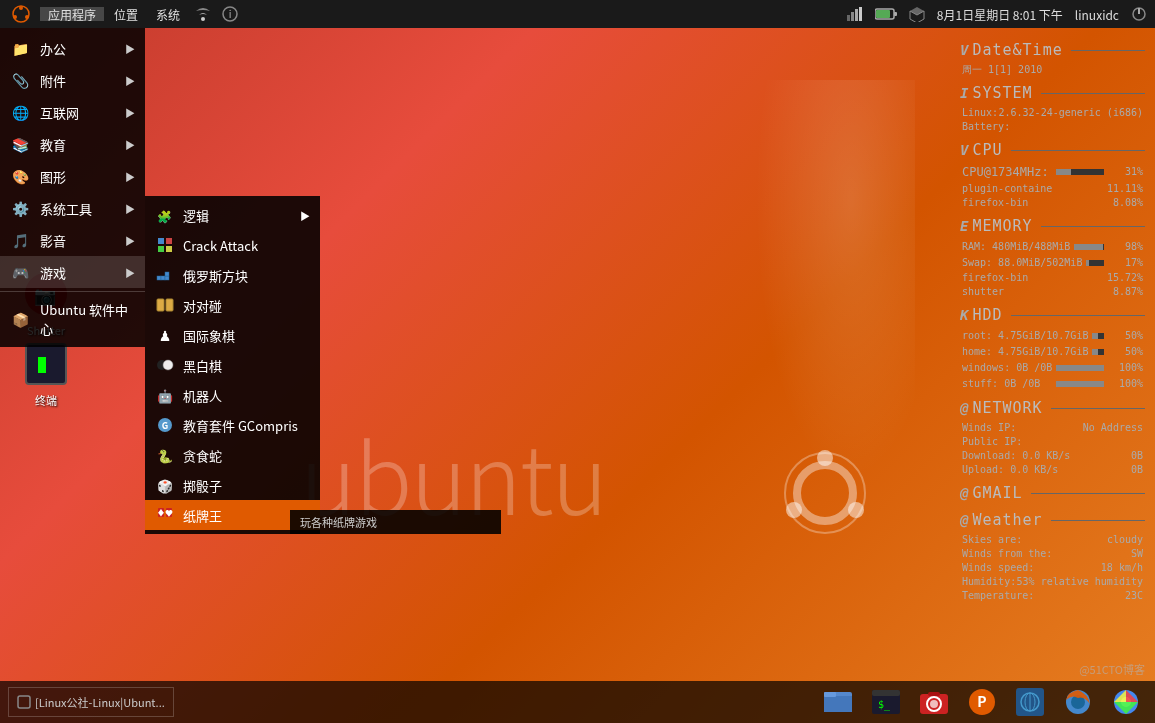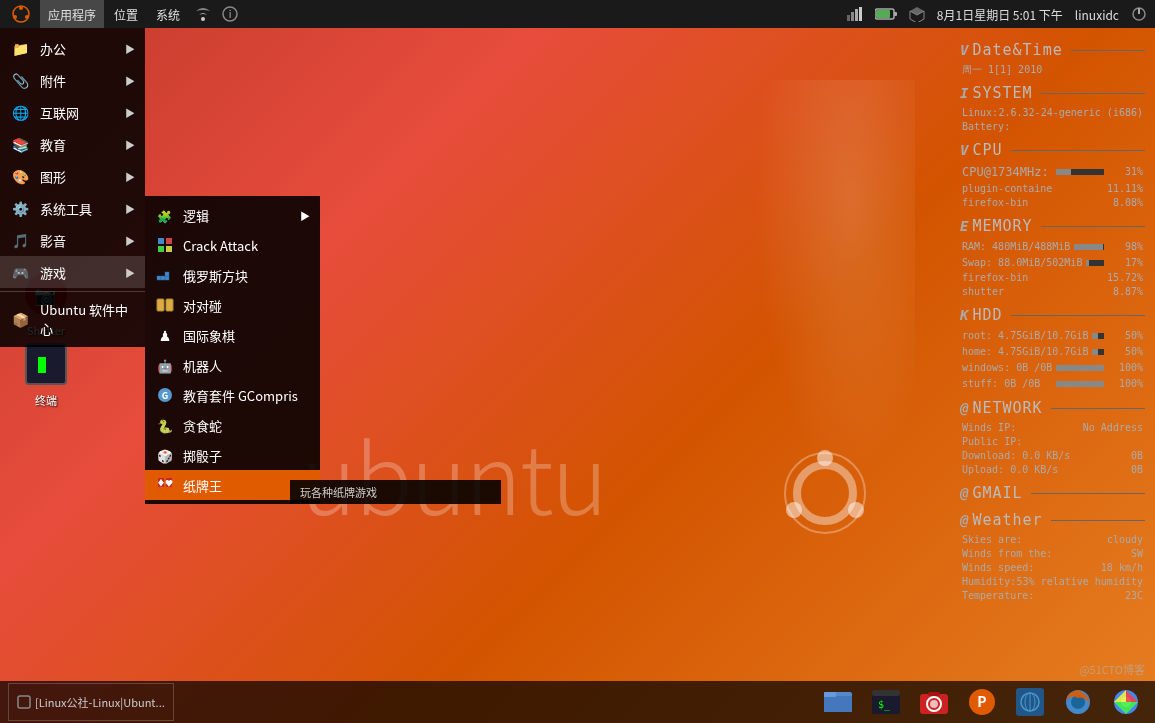--- a/index.html
+++ b/index.html
@@ -78,21 +78,21 @@
 
     .panel-menu-item {
       color: #e0e0e0;
       font-size: 12px;
       padding: 2px 8px;
       cursor: pointer;
       white-space: nowrap;
       display: flex;
       align-items: center;
       gap: 4px;
-      height: 28px;
+      height: 14px;
     }
 
     .panel-menu-item.active {
       background: rgba(255,255,255,0.2);
     }
 
     .top-panel-right {
       display: flex;
       align-items: center;
       gap: 4px;
@@ -304,21 +304,21 @@
 
     .taskbar-app {
       display: flex;
       align-items: center;
       gap: 4px;
       padding: 4px 8px;
       color: #ccc;
       font-size: 11px;
       cursor: pointer;
       border: 1px solid rgba(255,255,255,0.2);
-      height: 38px;
+      height: 30px;
     }
 
     .dock-icons {
       display: flex;
       align-items: center;
       gap: 6px;
       margin-left: auto;
     }
 
     .dock-icon {
@@ -428,21 +428,21 @@
           <rect x="19" y="4" width="3" height="4" rx="1" fill="#aaa"></rect>
           <rect x="1" y="2" width="14" height="8" rx="1" fill="#5a5"></rect>
         </svg>
     </div>
     <div class="panel-right-item">
       <svg width="16" height="16" viewBox="0 0 16 16">
           <path d="M1 5 L8 1 L15 5 L8 9Z" fill="#666"></path>
           <path d="M1 5 L1 13 L8 17 L15 13 L15 5 L8 9Z" fill="none" stroke="#888" stroke-width="1"></path>
         </svg>
     </div>
-    <div class="panel-right-item" style="color:#ddd;font-size:12px">8月1日星期日 5:01 下午</div>
+    <div class="panel-right-item" style="color:#ddd;font-size:12px">8月1日星期日 8:01 下午</div>
     <div class="panel-right-item" style="color:#ddd;font-size:12px">linuxidc</div>
     <div class="panel-right-item">
       <svg width="16" height="16" viewBox="0 0 16 16">
           <circle cx="8" cy="8" r="6" fill="none" stroke="#888" stroke-width="1.5"></circle>
           <line x1="8" y1="2" x2="8" y2="8" stroke="#aaa" stroke-width="2"></line>
         </svg>
     </div>
   </div>
 </div>
 
@@ -542,20 +542,29 @@
       <svg width="18" height="18" viewBox="0 0 18 18">
           <rect x="1" y="3" width="7" height="12" rx="1" fill="#ddaa44" stroke="#aa8833" stroke-width="1"></rect>
           <rect x="10" y="3" width="7" height="12" rx="1" fill="#ddaa44" stroke="#aa8833" stroke-width="1"></rect>
         </svg>
     </span>
     <span>对对碰</span>
   </div>
   <div class="submenu-item">
     <span class="item-icon" style="font-size:14px">♟</span>
     <span>国际象棋</span>
+  </div>
+  <div class="submenu-item">
+    <span class="item-icon">
+      <svg width="18" height="18" viewBox="0 0 18 18">
+          <circle cx="6" cy="9" r="5" fill="#222"></circle>
+          <circle cx="12" cy="9" r="5" fill="#eee" stroke="#888" stroke-width="0.5"></circle>
+        </svg>
+    </span>
+    <span>黑白棋</span>
   </div>
   <div class="submenu-item">
     <span class="item-icon" style="font-size:13px">🤖</span>
     <span>机器人</span>
   </div>
   <div class="submenu-item">
     <span class="item-icon">
       <svg width="18" height="18" viewBox="0 0 18 18">
           <circle cx="9" cy="9" r="7" fill="#5599cc"></circle>
           <text x="9" y="13" text-anchor="middle" fill="white" font-size="9" font-weight="bold">G</text>

